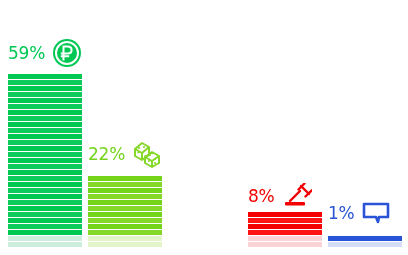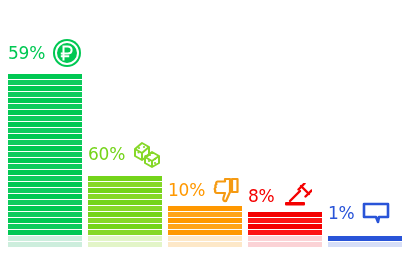--- a/index.html
+++ b/index.html
@@ -106,21 +106,21 @@
       <div class="stripe" style="background:#00c853;"></div>
       <div class="stripe" style="background:#0ecb5e;"></div>
       <div class="stripe" style="background:#00c853;"></div>
       <div class="stripe" style="background:#cdeedd;"></div>
       <div class="stripe" style="background:#cdeedd;"></div>
     </div>
   </div>
 
   <div class="bar-group" style="left:88px; width:74px; height:255px;">
     <div class="bar-head" style="left:0px; top:140px;">
-      <span class="pct-label" style="color:#74d41a;">60%</span>
+      <span class="pct-label" style="color:#74d41a;">22%</span>
       <span class="icon-wrap">
         <svg width="30" height="28" viewBox="0 0 30 28">
           <g fill="none" stroke="#86d828" stroke-width="2" stroke-linejoin="round">
             <path d="M3 9 L10 3 L17 7 L17 15 L10 20 L3 16 Z"></path>
             <path d="M3 9 L10 13 L10 20 M10 13 L17 7"></path>
             <path d="M13 17 L20 12 L27 16 L27 23 L20 27 L13 23 Z"></path>
             <path d="M13 17 L20 21 L20 27 M20 21 L27 16"></path>
           </g>
           <g fill="#86d828">
             <circle cx="7" cy="8" r="1.1"></circle>
@@ -144,42 +144,20 @@
       <div class="stripe" style="background:#86d828;"></div>
       <div class="stripe" style="background:#74d41a;"></div>
       <div class="stripe" style="background:#86d828;"></div>
       <div class="stripe" style="background:#74d41a;"></div>
       <div class="stripe" style="background:#86d828;"></div>
       <div class="stripe" style="background:#e3f5c8;"></div>
       <div class="stripe" style="background:#e3f5c8;"></div>
     </div>
   </div>
 
-  <div class="bar-group" style="left:168px; width:74px; height:255px;">
-    <div class="bar-head" style="left:0px; top:176px;">
-      <span class="pct-label" style="color:#ff9800;">10%</span>
-      <span class="icon-wrap">
-        <svg width="28" height="28" viewBox="0 0 28 28">
-          <g fill="none" stroke="#f59a12" stroke-width="2.2" stroke-linejoin="round" stroke-linecap="round">
-            <path d="M18 3 L18 16 L14 25 C12 25.5 10.8 24 11.4 22 L13 17 L5 17 C3.4 17 2.5 15.6 3.3 14.3 L3.3 14.3 C2.3 13.3 2.6 11.8 3.8 11.2 C2.9 10.2 3.2 8.7 4.5 8.2 C3.7 7.2 4.2 5.6 5.6 5.5 L13 5.5 L13 3 Z"></path>
-            <path d="M20 3 L25.5 3 L25.5 16 L20 16 Z"></path>
-          </g>
-        </svg>
-      </span>
-    </div>
-    <div class="bar" style="height:46px;">
-      <div class="stripe" style="background:#ff9800;"></div>
-      <div class="stripe" style="background:#ffa41a;"></div>
-      <div class="stripe" style="background:#ff9800;"></div>
-      <div class="stripe" style="background:#ffa41a;"></div>
-      <div class="stripe" style="background:#ff9800;"></div>
-      <div class="stripe" style="background:#fde8c8;"></div>
-      <div class="stripe" style="background:#fde8c8;"></div>
-    </div>
-  </div>
 
   <div class="bar-group" style="left:248px; width:74px; height:255px;">
     <div class="bar-head" style="left:0px; top:183px;">
       <span class="pct-label" style="color:#f40000;">8%</span>
       <span class="icon-wrap">
         <svg width="30" height="26" viewBox="0 0 30 26">
           <g stroke="#f40000" stroke-width="2.4" stroke-linecap="round" fill="none">
             <path d="M19 3 L27 11"></path>
             <path d="M22.5 0.5 L16.5 6.5"></path>
             <path d="M29.5 7.5 L23.5 13.5"></path>

